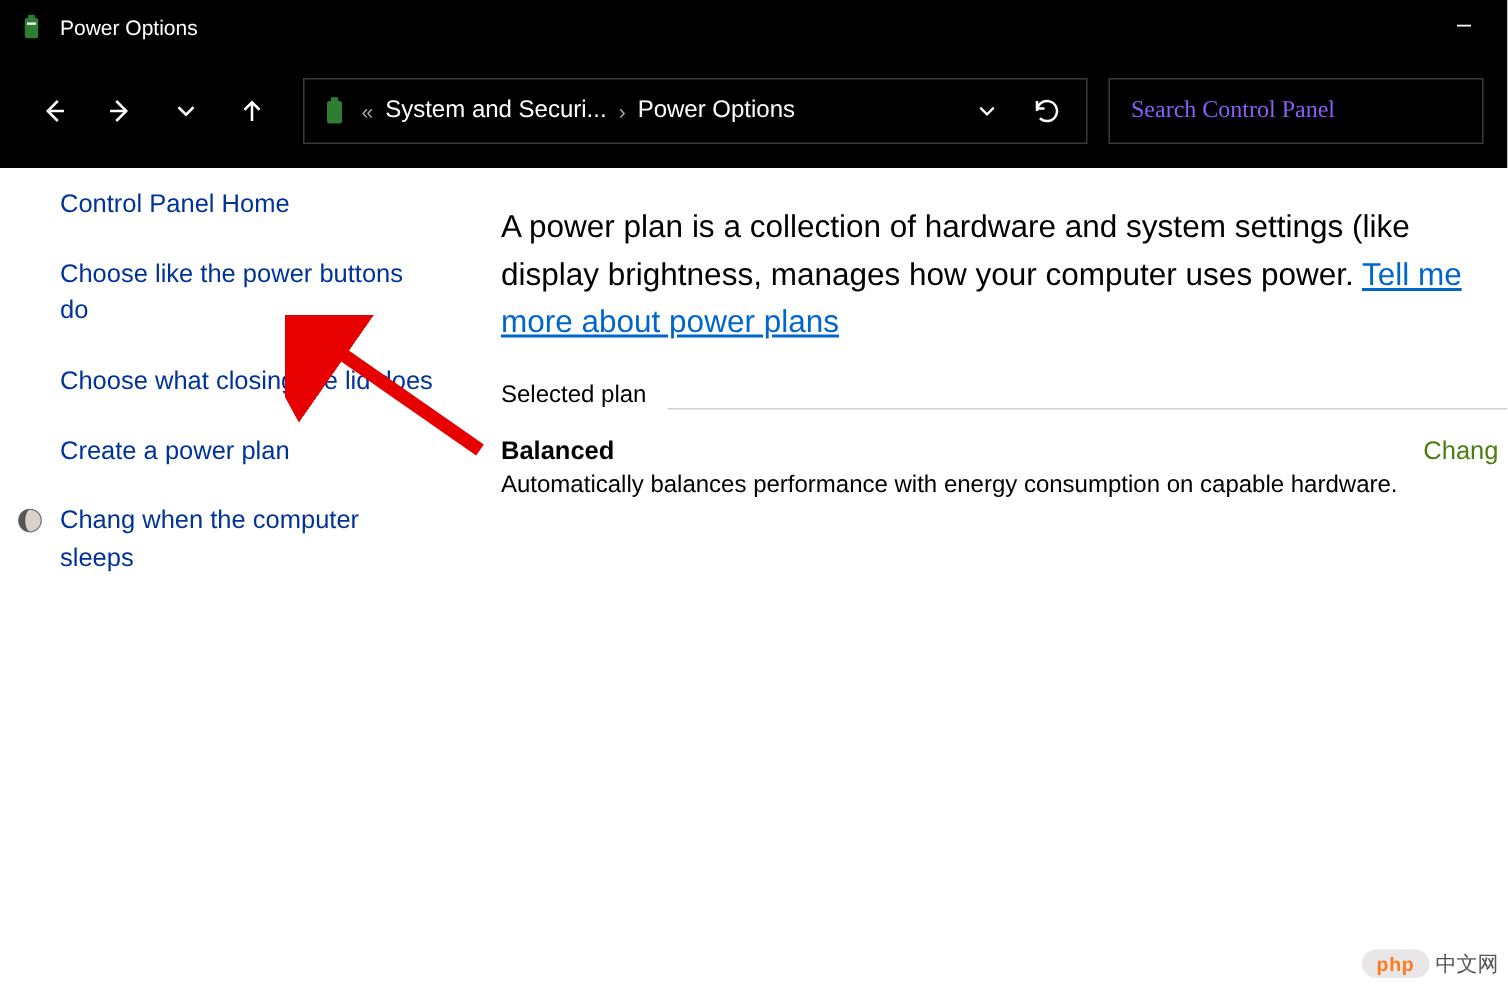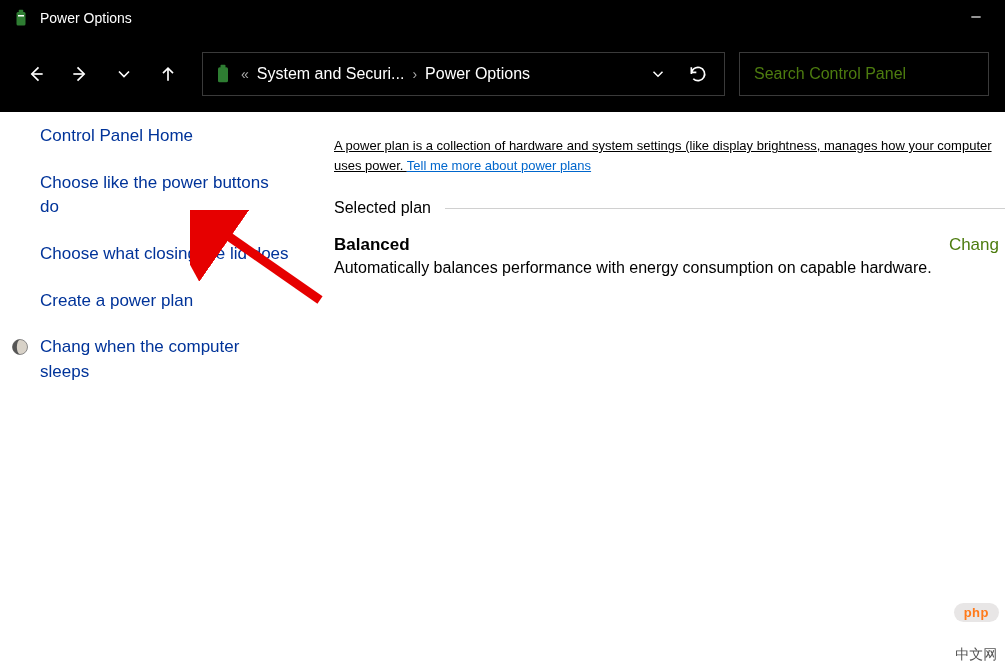--- a/index.html
+++ b/index.html
@@ -71,22 +71,23 @@
     .address-bar .refresh-btn {
       width: 32px; display:flex; align-items:center; justify-content:center;
     }
     .search-bar {
       width: 250px;
       height: 44px;
       border: 1px solid #3a3a3a;
       display: flex;
       align-items: center;
       padding: 0 14px;
-      color: #4d7c0f;
+      color: #8b5cf6;
       font-size: 16px;
+      font-family: Liberation Serif, serif;
     }
     .content {
       display: flex;
       height: calc(670px - 36px - 76px);
       background: #fff;
     }
     .sidebar {
       width: 310px;
       padding: 12px 18px 20px 40px;
     }
@@ -114,33 +115,32 @@
       padding: 24px 0 20px 24px;
       overflow: hidden;
     }
     .main h1 {
       color: #003399;
       font-size: 26px;
       font-weight: 400;
       margin-bottom: 16px;
     }
     .main .desc {
-      font-size: 13px;
+      font-size: 21px;
       color: #000;
       line-height: 1.5;
       margin-bottom: 24px;
-      text-decoration: underline;
     }
     .main .desc a {
       color: #0066cc;
       text-decoration: underline;
     }
     .section-header {
       display: flex;
-      align-items: center;
+      align-items: flex-end;
       font-size: 16px;
       color: #000;
       margin-bottom: 18px;
     }
     .section-header .sep-line {
       flex: 1;
       height: 1px;
       background: #d0d0d0;
       margin-left: 14px;
     }
@@ -164,27 +164,26 @@
     }
     .arrow-overlay {
       position: absolute;
       left: 190px;
       top: 210px;
       pointer-events: none;
     }
     .watermark {
       position: absolute;
       right: 6px;
-      bottom: 6px;
-      display: flex;
-      align-items: center;
-      gap: 24px;
+      bottom: 18px;
+      display: flex;
+      align-items: center;
+      gap: 4px;
       font-size: 14px;
       color: #555;
-      flex-direction: column;
     }
     .watermark .php-badge {
       background: #e8e6e6;
       border-radius: 14px;
       padding: 2px 10px;
       color: #ff7a1a;
       font-weight: 700;
       font-size: 13px;
       letter-spacing: 0.5px;
     }

